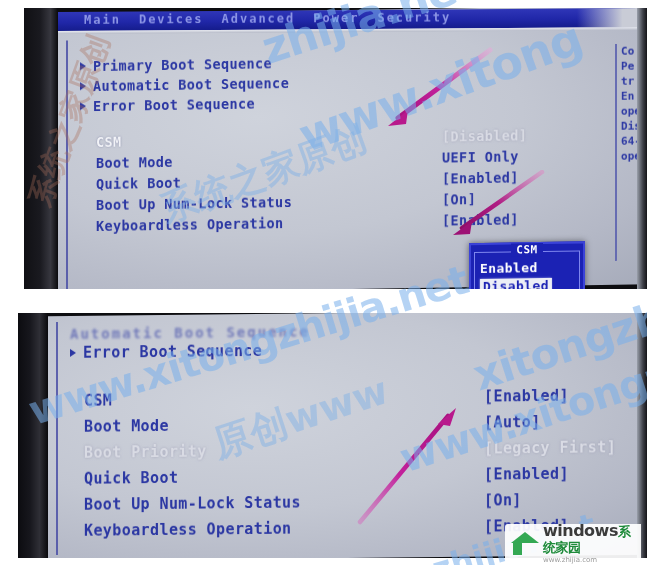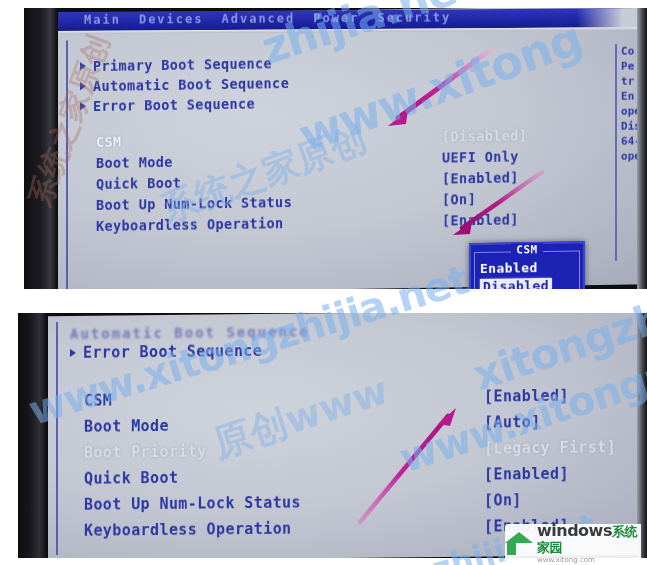--- a/index.html
+++ b/index.html
@@ -213,20 +213,21 @@
   }
   .wm.cn { color: rgba(125,175,230,0.45); }
 
   
   .logo-badge {
     position: absolute; left: 505px; top: 524px;
     width: 136px; height: 38px;
     background: rgba(255,255,255,0.93);
     border-radius: 3px 0 0 3px;
     display: flex; align-items: center;
+    padding-left: 6px;
     box-sizing: border-box;
   }
   .logo-mark {
     width: 28px; height: 28px;
     position: relative; flex: 0 0 auto;
   }
   .logo-mark .house {
     position: absolute; left: 0; top: 3px;
     width: 0; height: 0;
     border-left: 14px solid transparent;
@@ -436,17 +437,17 @@
   <div class="wm" style="left:430px; top:528px; font-size:32px; transform:rotate(-16deg);">zhijia.net</div>
 
   <div class="logo-badge">
     <div class="logo-mark">
       <div class="house"></div>
       <div class="base"></div>
       <div class="base2"></div>
     </div>
     <div class="logo-text">
       <div class="l1"><span>windows</span><span class="cnpart">系统家园</span></div>
-      <div class="l2">www.xitong.com</div>
+      <div class="l2">www.zhijia.com</div>
     </div>
   </div>
 
 </div>
 
 </body></html>

